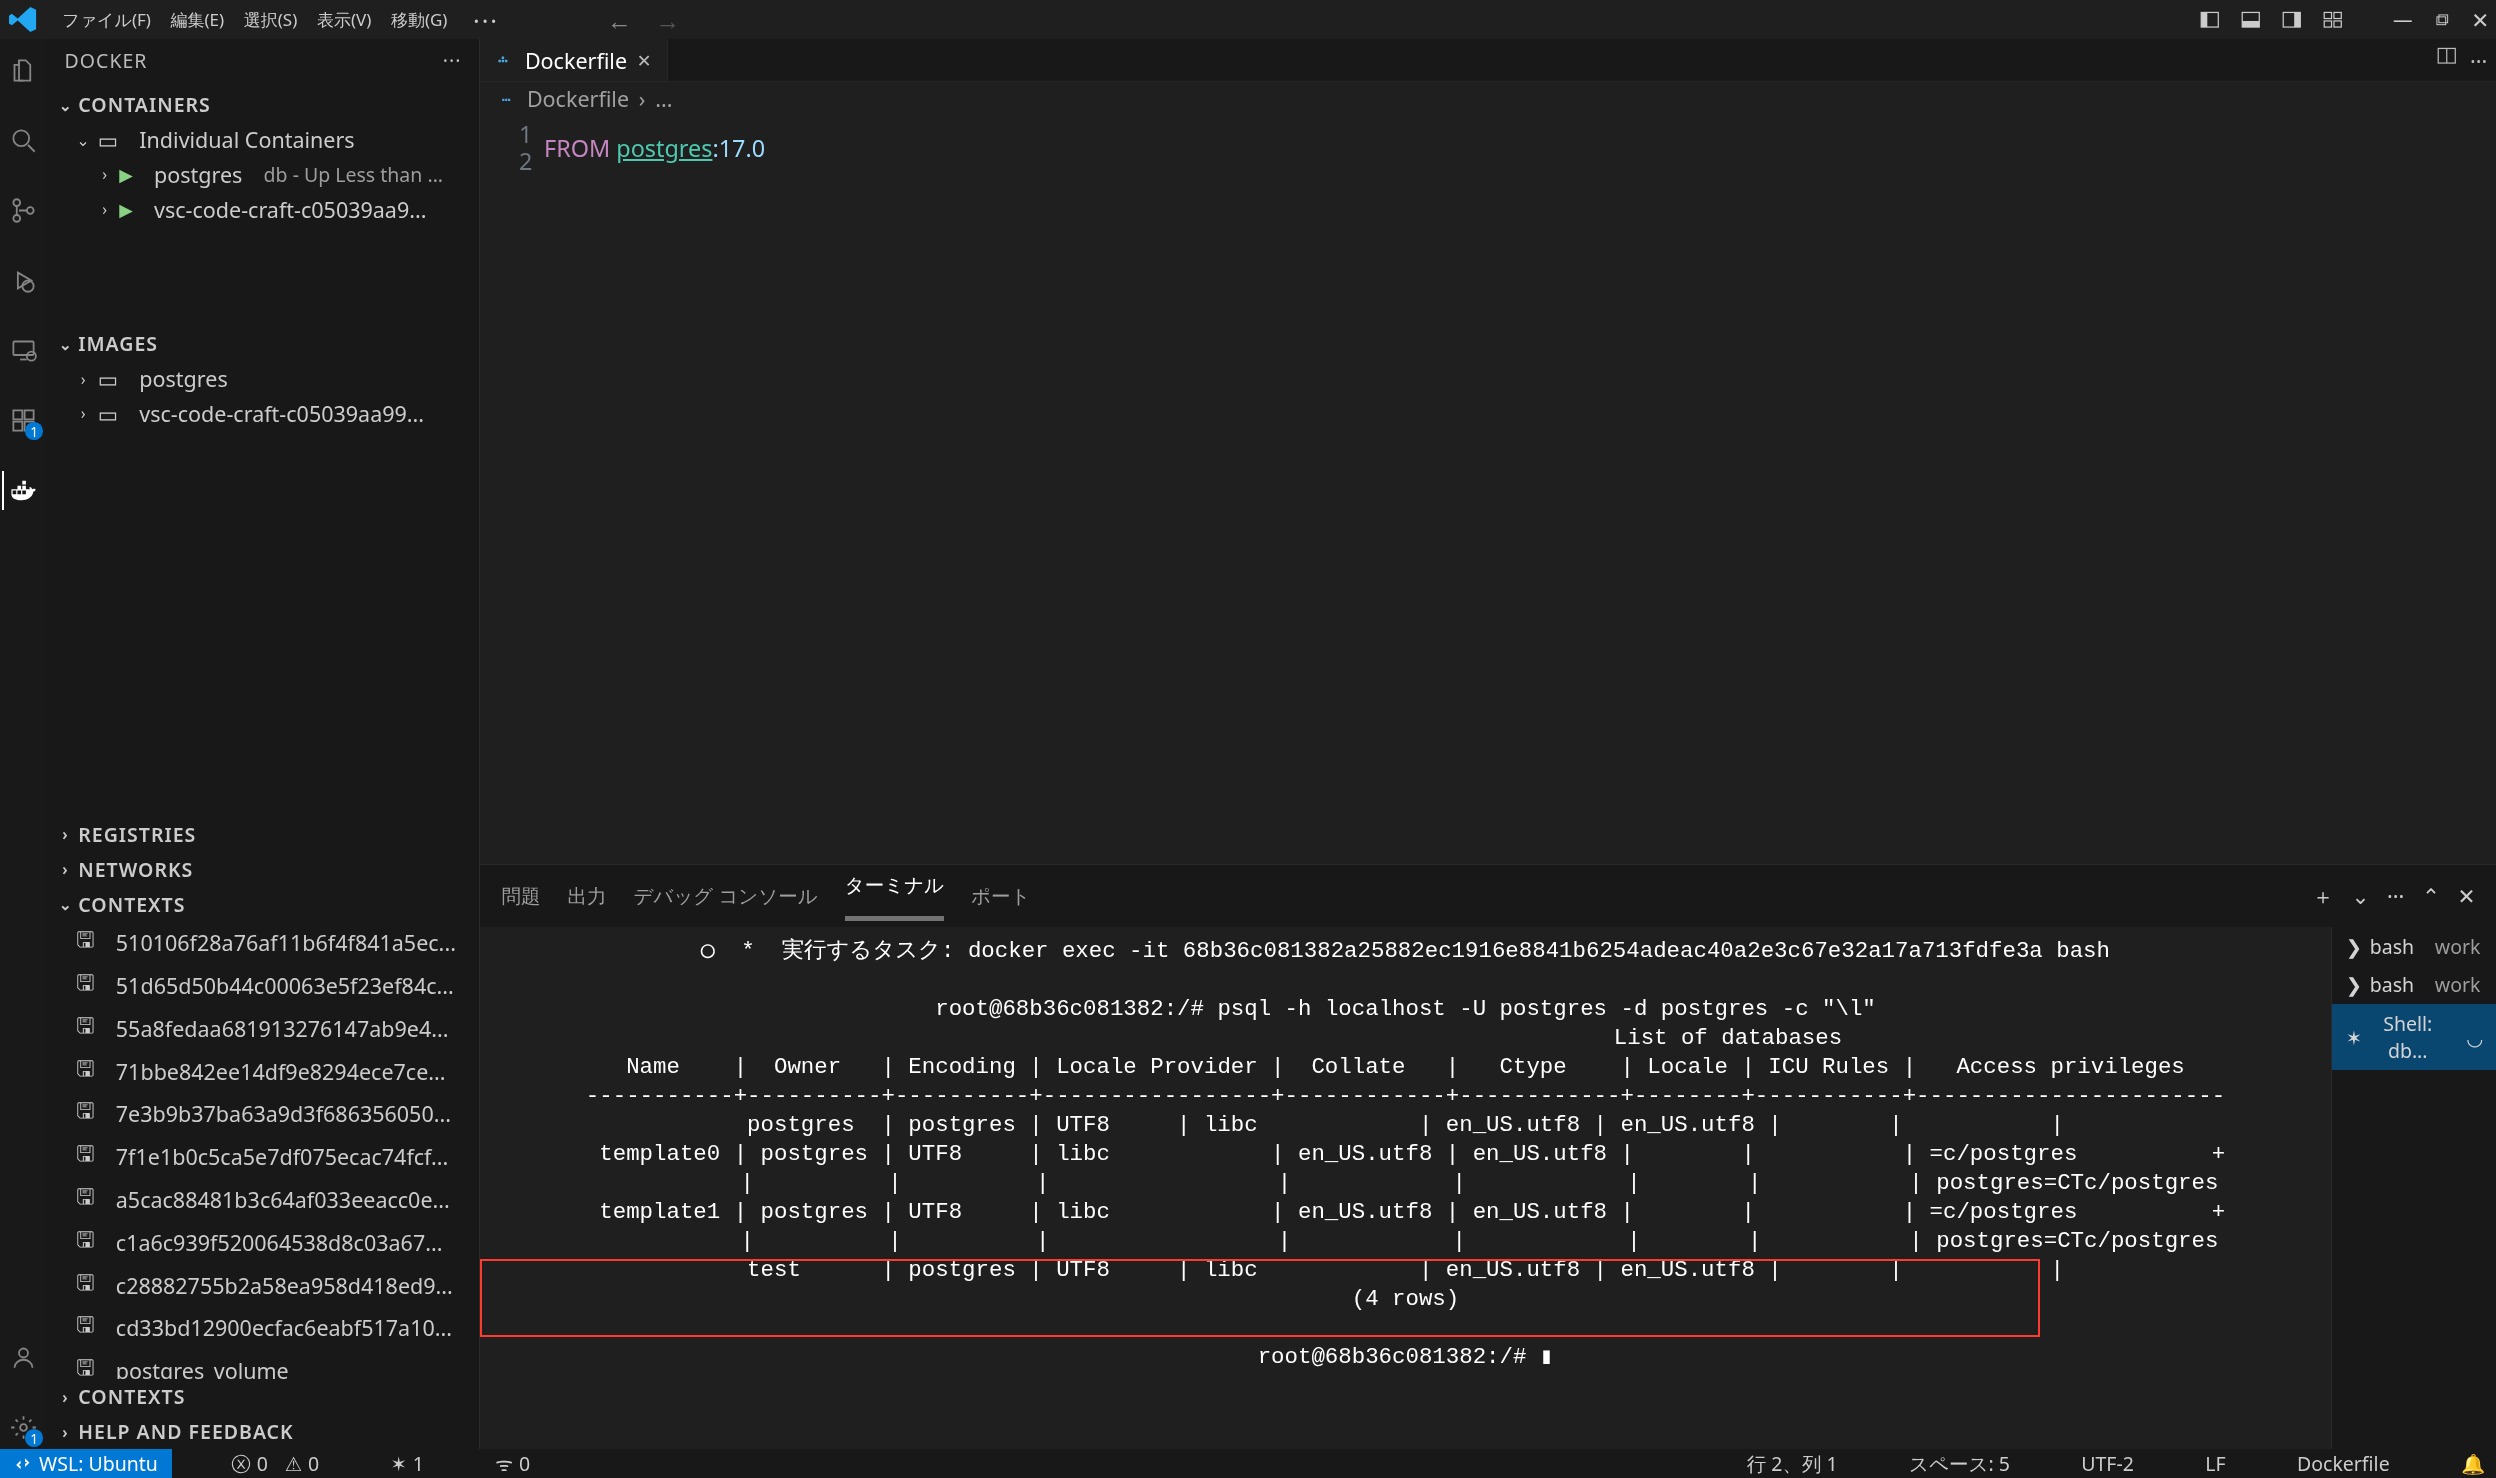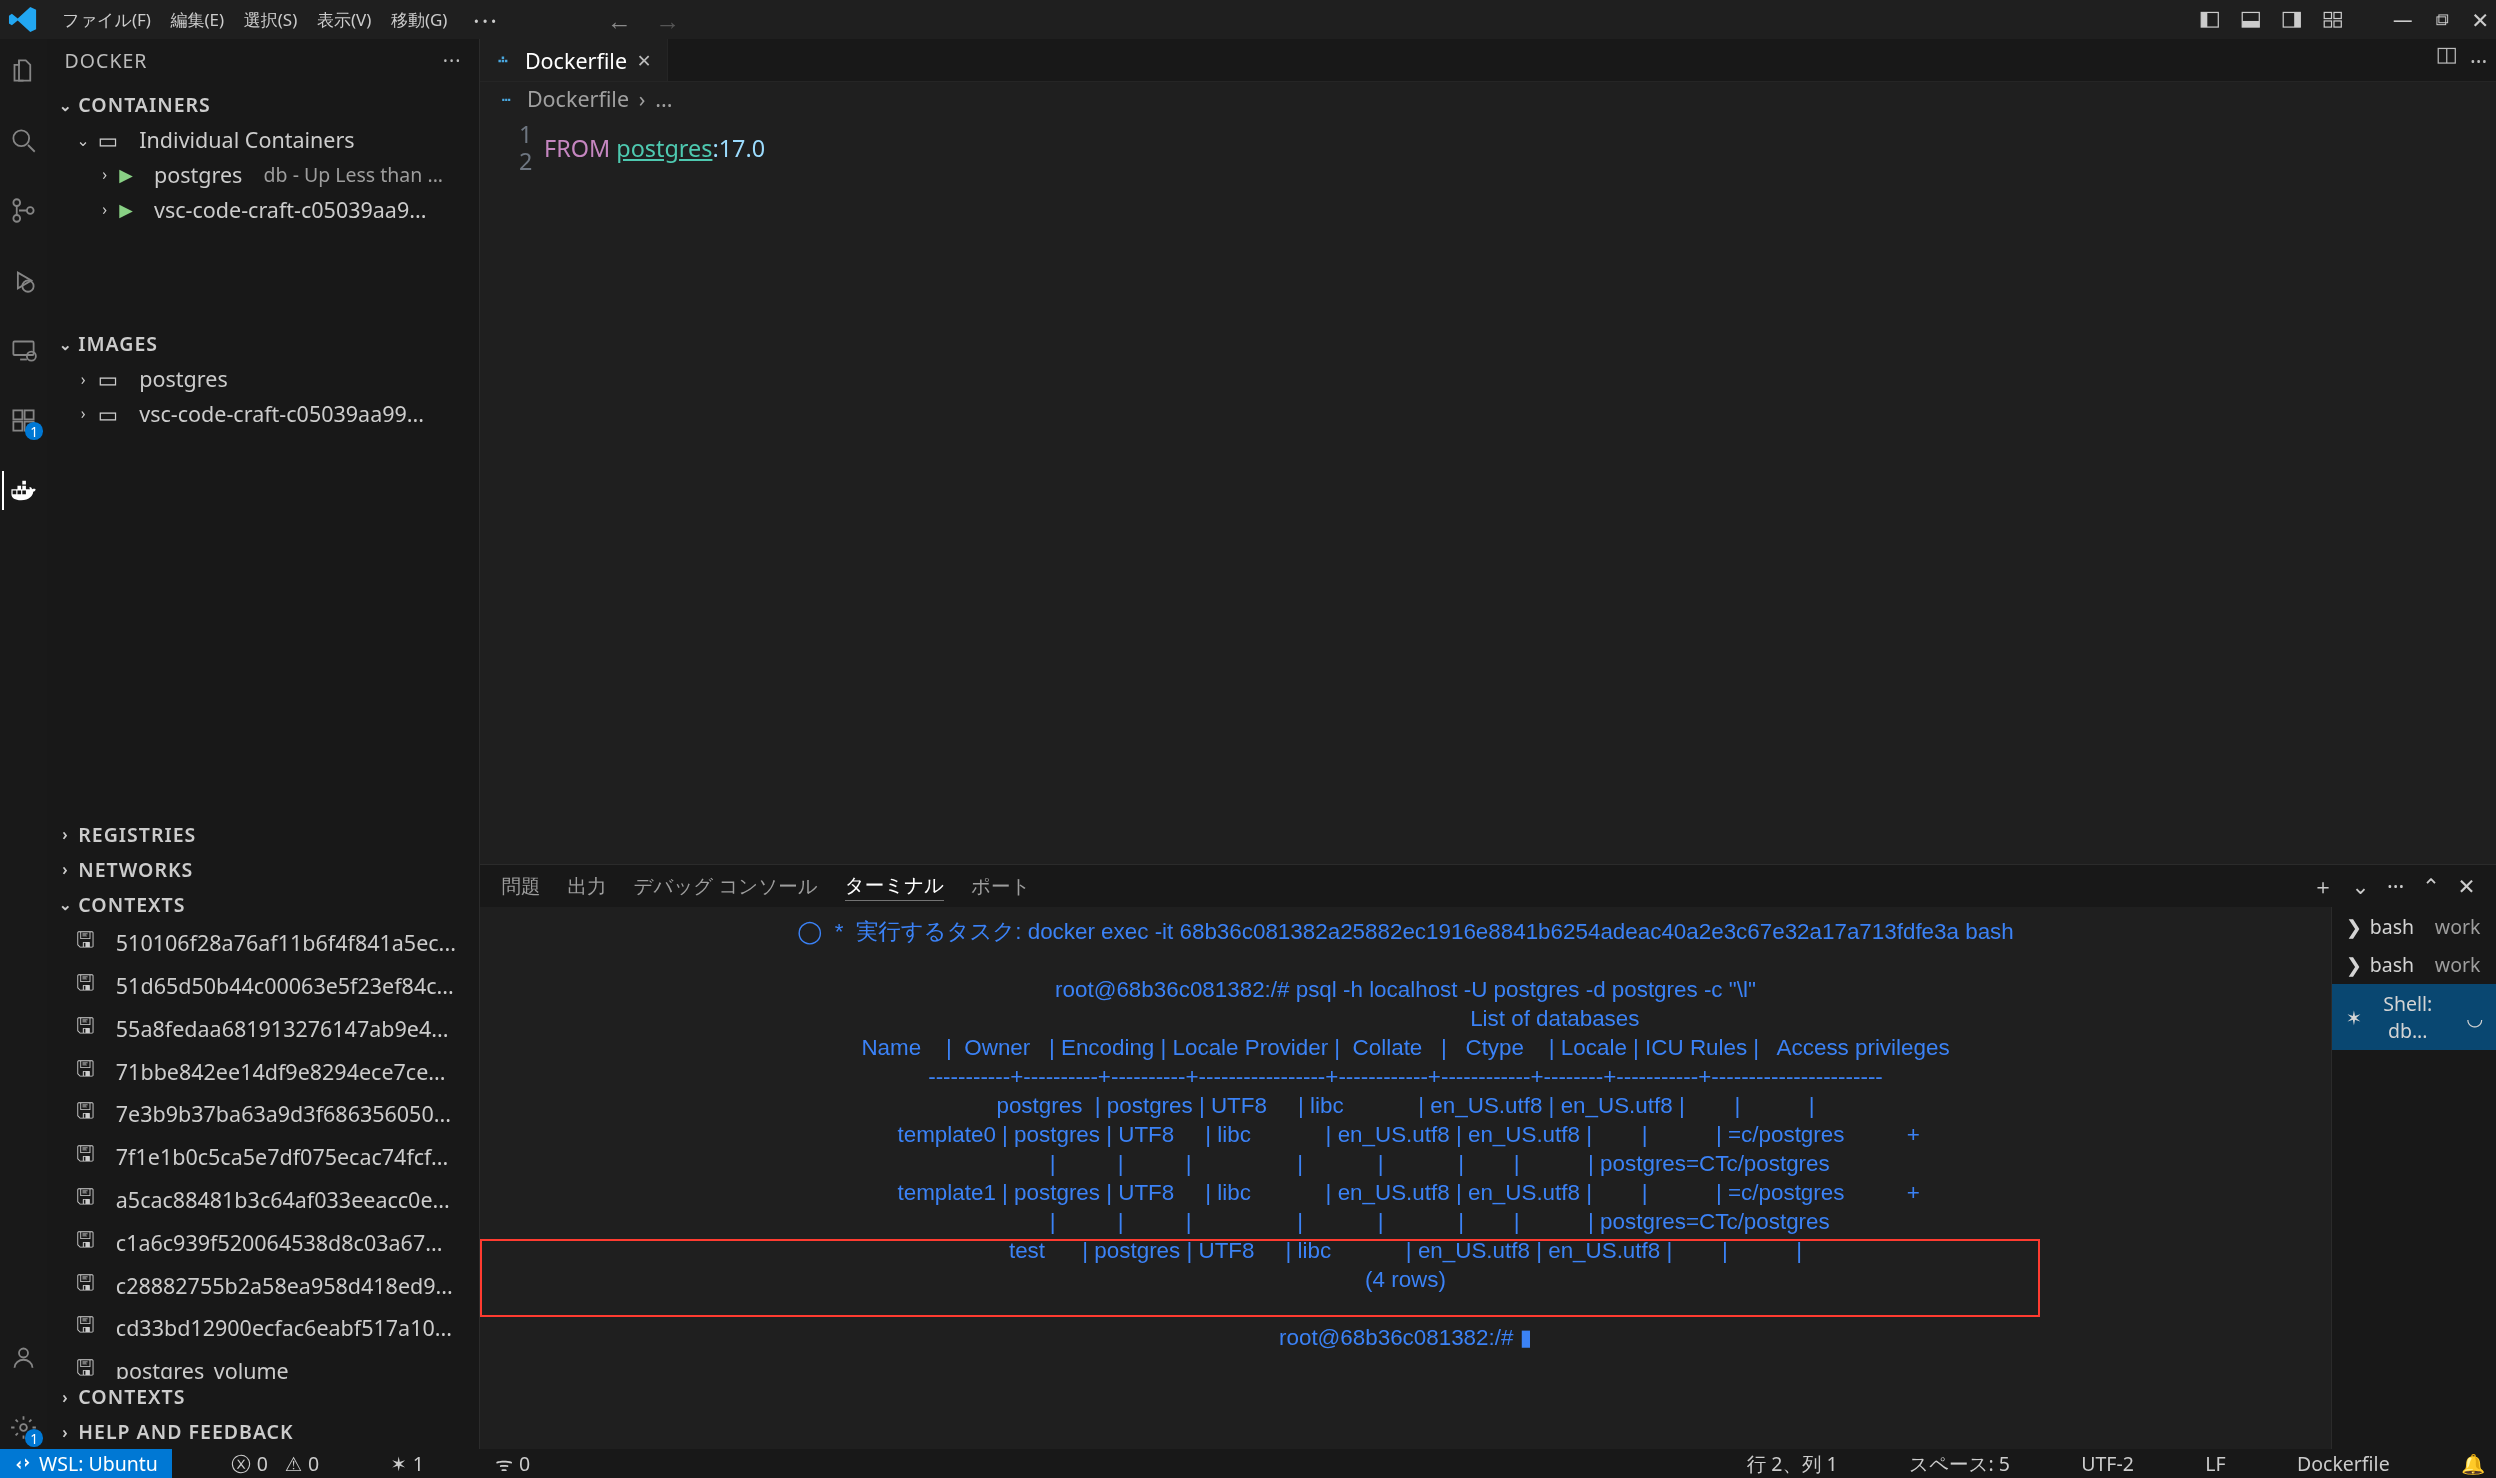--- a/index.html
+++ b/index.html
@@ -40,24 +40,24 @@
 .breadcrumbs{height:33px;display:flex;align-items:center;gap:9.8px;padding:0 19.5px;color:#a0a0a0;font-size:21.5px;}
 .editor{flex:1;display:flex;background:#1f1f1f;font-family:Consolas,monospace;font-size:23.4px;position:relative;}
 .gutter{width:64px;text-align:right;color:#6e7681;padding:5.9px 11.7px 0 0;line-height:27px;}
 .gutter div{height:27px;}
 .code{padding:5.9px 0 0 0;line-height:27px;margin-top:14px;}
 .kw{color:#c586c0;}
 .name{color:#4ec9b0;text-decoration:underline;}
 .ver{color:#9cdcfe;}
 .panel-wrapper{height:585px;border-top:1px solid #2b2b2b;display:flex;flex-direction:column;text-align:center;}
 .panel-tabs{display:flex;align-items:center;gap:27px;padding:5.9px 21.5px;font-size:19.5px;color:#9d9d9d;background:#181818;}
-.panel-tabs .ptab.active{color:#ffffff;border-bottom:1px solid #737373;padding-bottom:1px;}
+.panel-tabs .ptab.active{color:#ffffff;border-bottom:5px solid #737373;padding-bottom:17px;}
 .panel-actions{margin-left:auto;display:flex;gap:17.6px;font-size:21.5px;color:#cccccc;}
 .panel-body{flex:1;display:flex;}
-.terminal{flex:1;font-family:Liberation Sans, sans-serif;font-size:22.4px;line-height:29px;color:#3b82f6;padding:9.8px 23.4px;white-space:pre;position:relative;overflow:hidden;}
+.terminal{flex:1;font-family:Liberation Mono, monospace;font-size:22.4px;line-height:29px;color:#ffffff;padding:9.8px 23.4px;white-space:pre;position:relative;overflow:hidden;}
 .term-sidebar{width:166px;border-left:1px solid #2b2b2b;background:#181818;font-size:19.5px;}
 .term-item{display:flex;align-items:center;gap:7.8px;padding:5.9px 13.7px;color:#d4d4d4;}
 .term-item.active{background:#094771;}
 .hl-box{position:absolute;border:2.9px solid #ff3b30;pointer-events:none;}
 .statusbar{height:29px;background:#181818;display:flex;align-items:center;color:#cccccc;font-size:19.5px;gap:48px;}
 .remote-indicator{background:#0078d4;height:100%;display:flex;align-items:center;padding:0 13.7px;color:#ffffff;gap:7.8px;}
 .status-seg{padding:0 11.7px;display:flex;align-items:center;gap:5.9px;}
 .status-spacer{flex:1;}
 svg{display:block;}
 </style>

